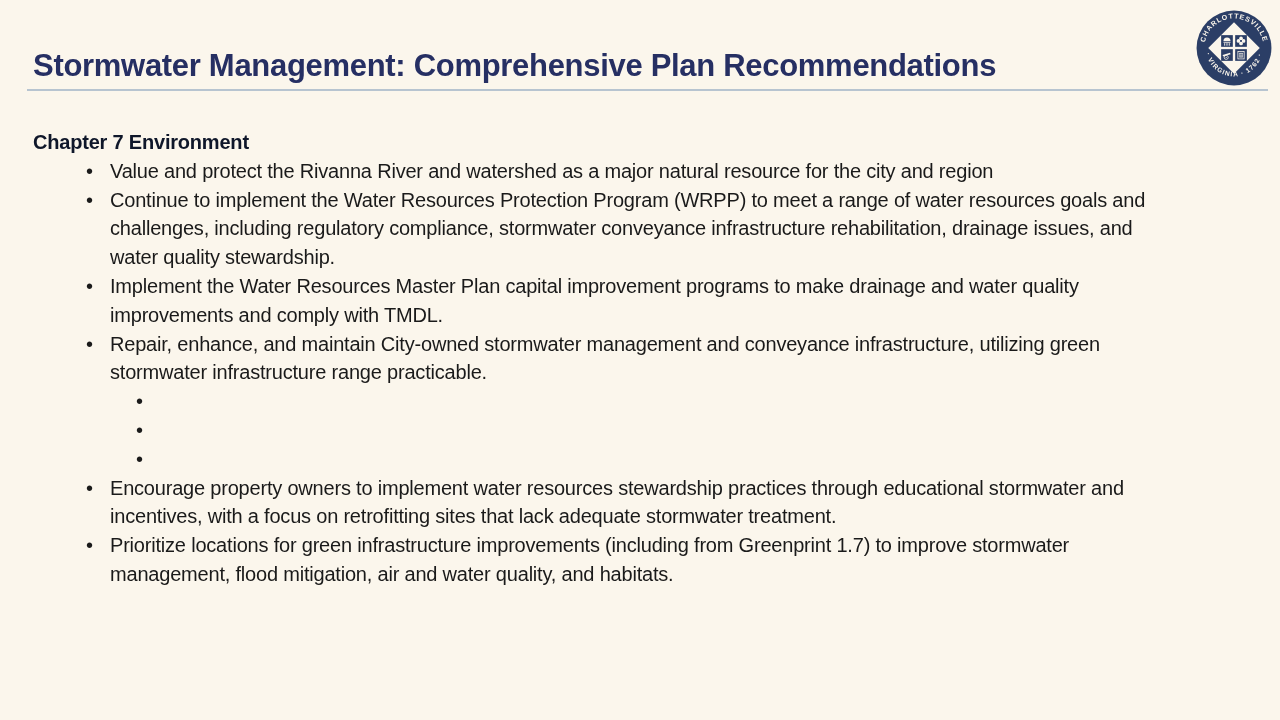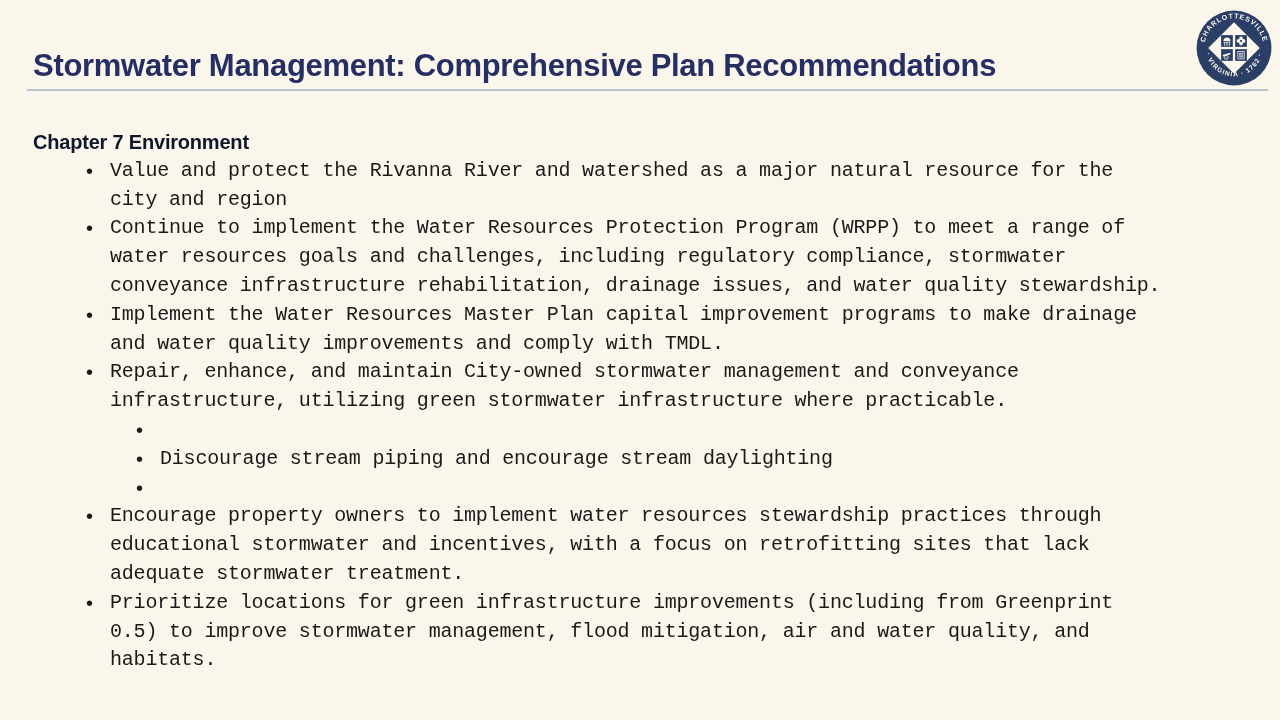--- a/index.html
+++ b/index.html
@@ -56,21 +56,21 @@
   ul.bullet-list { list-style: none; }
   li.bullet-item { display: flex; }
   li.lvl1 { margin-left: 49px; }
   li.lvl2 { margin-left: 99px; }
   li .marker {
     flex: 0 0 28px;
     text-align: left;
     padding-left: 4px;
   }
   li.lvl2 .marker { flex: 0 0 28px; }
-  li .btext { max-width: 1060px; font-family: Liberation Mono, monospace; }
+  li .btext { max-width: 1060px; }
 </style>
 </head>
 <body>
 
 <div class="slide">
 
   <div class="slide-title">Stormwater Management: Comprehensive Plan Recommendations</div>
 
   <div class="title-rule"></div>
 
@@ -134,36 +134,35 @@
       <li class="bullet-item lvl1">
         <span class="marker">•</span>
         <span class="btext">Continue to implement the Water Resources Protection Program (WRPP) to meet a range of water resources goals and challenges, including regulatory compliance, stormwater conveyance infrastructure rehabilitation, drainage issues, and water quality stewardship.</span>
       </li>
       <li class="bullet-item lvl1">
         <span class="marker">•</span>
         <span class="btext">Implement the Water Resources Master Plan capital improvement programs to make drainage and water quality improvements and comply with TMDL.</span>
       </li>
       <li class="bullet-item lvl1">
         <span class="marker">•</span>
-        <span class="btext">Repair, enhance, and maintain City-owned stormwater management and conveyance infrastructure, utilizing green stormwater infrastructure where practicable.</span>
+        <span class="btext">Repair, enhance, and maintain City-owned stormwater management and conveyance infrastructure, utilizing green stormwater infrastructure range practicable.</span>
       </li>
       <li class="bullet-item lvl2">
         <span class="marker">•</span>
       </li>
       <li class="bullet-item lvl2">
         <span class="marker">•</span>
-        <span class="btext">Discourage stream piping and encourage stream daylighting</span>
       </li>
       <li class="bullet-item lvl2">
         <span class="marker">•</span>
       </li>
       <li class="bullet-item lvl1">
         <span class="marker">•</span>
         <span class="btext">Encourage property owners to implement water resources stewardship practices through educational stormwater and incentives, with a focus on retrofitting sites that lack adequate stormwater treatment.</span>
       </li>
       <li class="bullet-item lvl1">
         <span class="marker">•</span>
-        <span class="btext">Prioritize locations for green infrastructure improvements (including from Greenprint 0.5) to improve stormwater management, flood mitigation, air and water quality, and habitats.</span>
+        <span class="btext">Prioritize locations for green infrastructure improvements (including from Greenprint 1.7) to improve stormwater management, flood mitigation, air and water quality, and habitats.</span>
       </li>
     </ul>
   </div>
 
 </div>
 
 </body></html>

